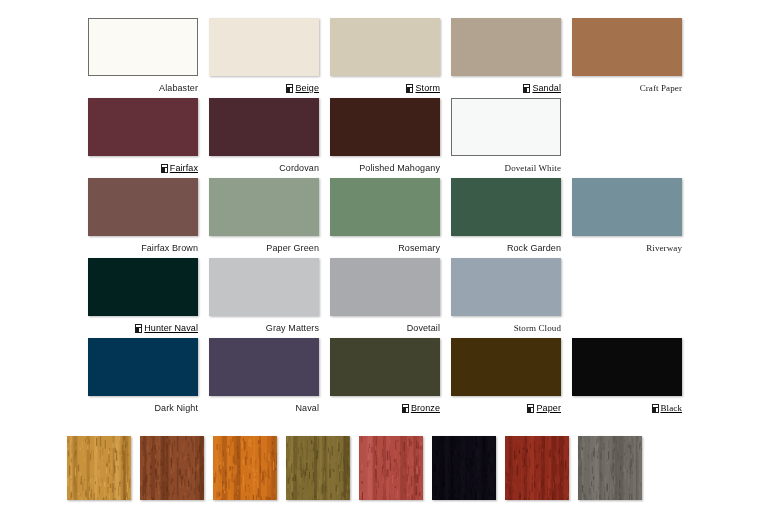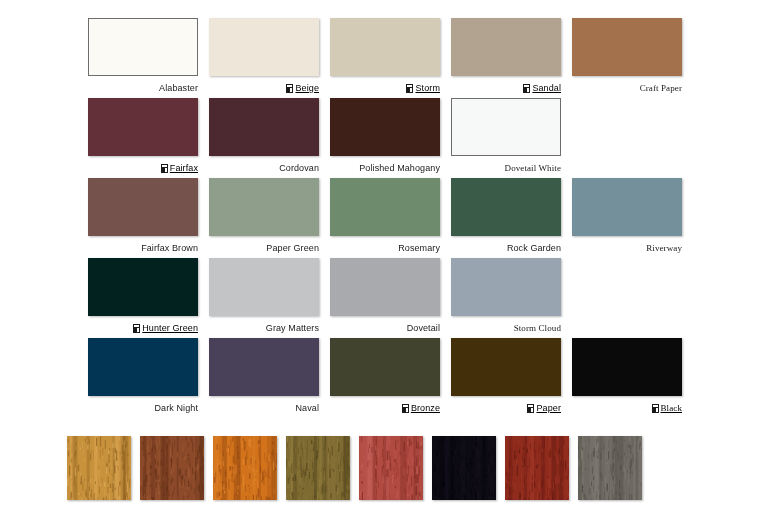--- a/index.html
+++ b/index.html
@@ -229,21 +229,21 @@
           <div class="swatch-caption">
             <span class="swatch-label">Riverway</span>
           </div>
         </div>
       </div>
       <div class="swatch-row">
         <div class="swatch-cell">
           <div class="swatch-chip" style="background: rgb(1, 34, 31);"></div>
           <div class="swatch-caption">
             <span class="link-icon"></span>
-            <span class="swatch-label linked">Hunter Green</span>
+            <span class="swatch-label linked">Hunter Naval</span>
           </div>
         </div>
         <div class="swatch-cell">
           <div class="swatch-chip" style="background: rgb(195, 196, 197);"></div>
           <div class="swatch-caption">
             <span class="swatch-label">Gray Matters</span>
           </div>
         </div>
         <div class="swatch-cell">
           <div class="swatch-chip" style="background: rgb(168, 170, 173);"></div>

